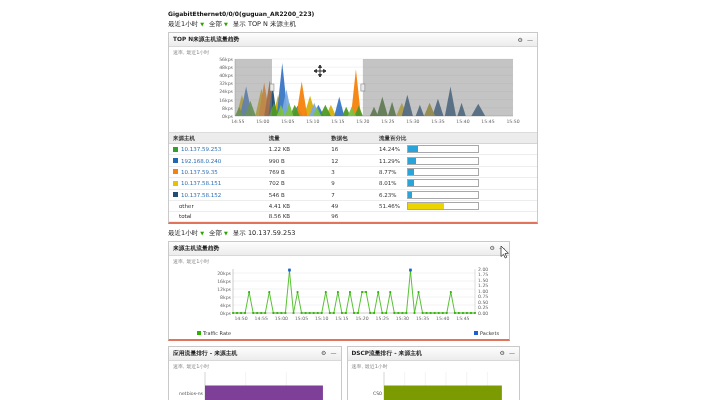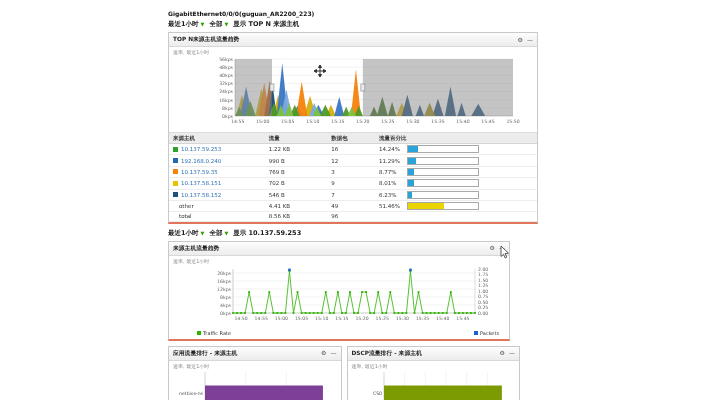--- a/index.html
+++ b/index.html
@@ -1,20 +1,20 @@
 <!DOCTYPE html>
 <html><head>
 <meta charset="utf-8">
 <style>
   html,body{margin:0;padding:0}
   body{width:712px;height:400px;background:#fff;position:relative;overflow:hidden;
        font-family:"DejaVu Sans","Liberation Sans",sans-serif;}
   .stage{position:absolute;left:168px;top:10px;width:376px;}
   .page-title{font-size:6px;font-weight:bold;color:#111;margin:0 0 3px 0;}
-  .filter-row{font-size:6.5px;font-weight:bold;color:#1a1a1a;margin:2px 0 3px 0;
+  .filter-row{font-size:6.5px;font-weight:normal;color:#1a1a1a;margin:2px 0 3px 0;
               display:flex;gap:5px;align-items:center;}
   .filter-item{display:inline-flex;align-items:center;gap:2px;cursor:pointer;}
   .arrow{color:#2da300;font-size:5px;line-height:5px;}
   .panel{background:#fff;border:1px solid #c9c9c9;border-bottom:2px solid #e0745c;
          margin-bottom:5px;position:relative;box-sizing:border-box;}
   .panel-header{display:flex;justify-content:space-between;align-items:center;
                 background:linear-gradient(#fdfdfd,#ececec);border-bottom:1px solid #d8d8d8;
                 padding:2px 4px;}
   .panel-title{font-size:5.8px;font-weight:bold;color:#222;}
   .panel-icons{display:flex;gap:4px;align-items:center;}

